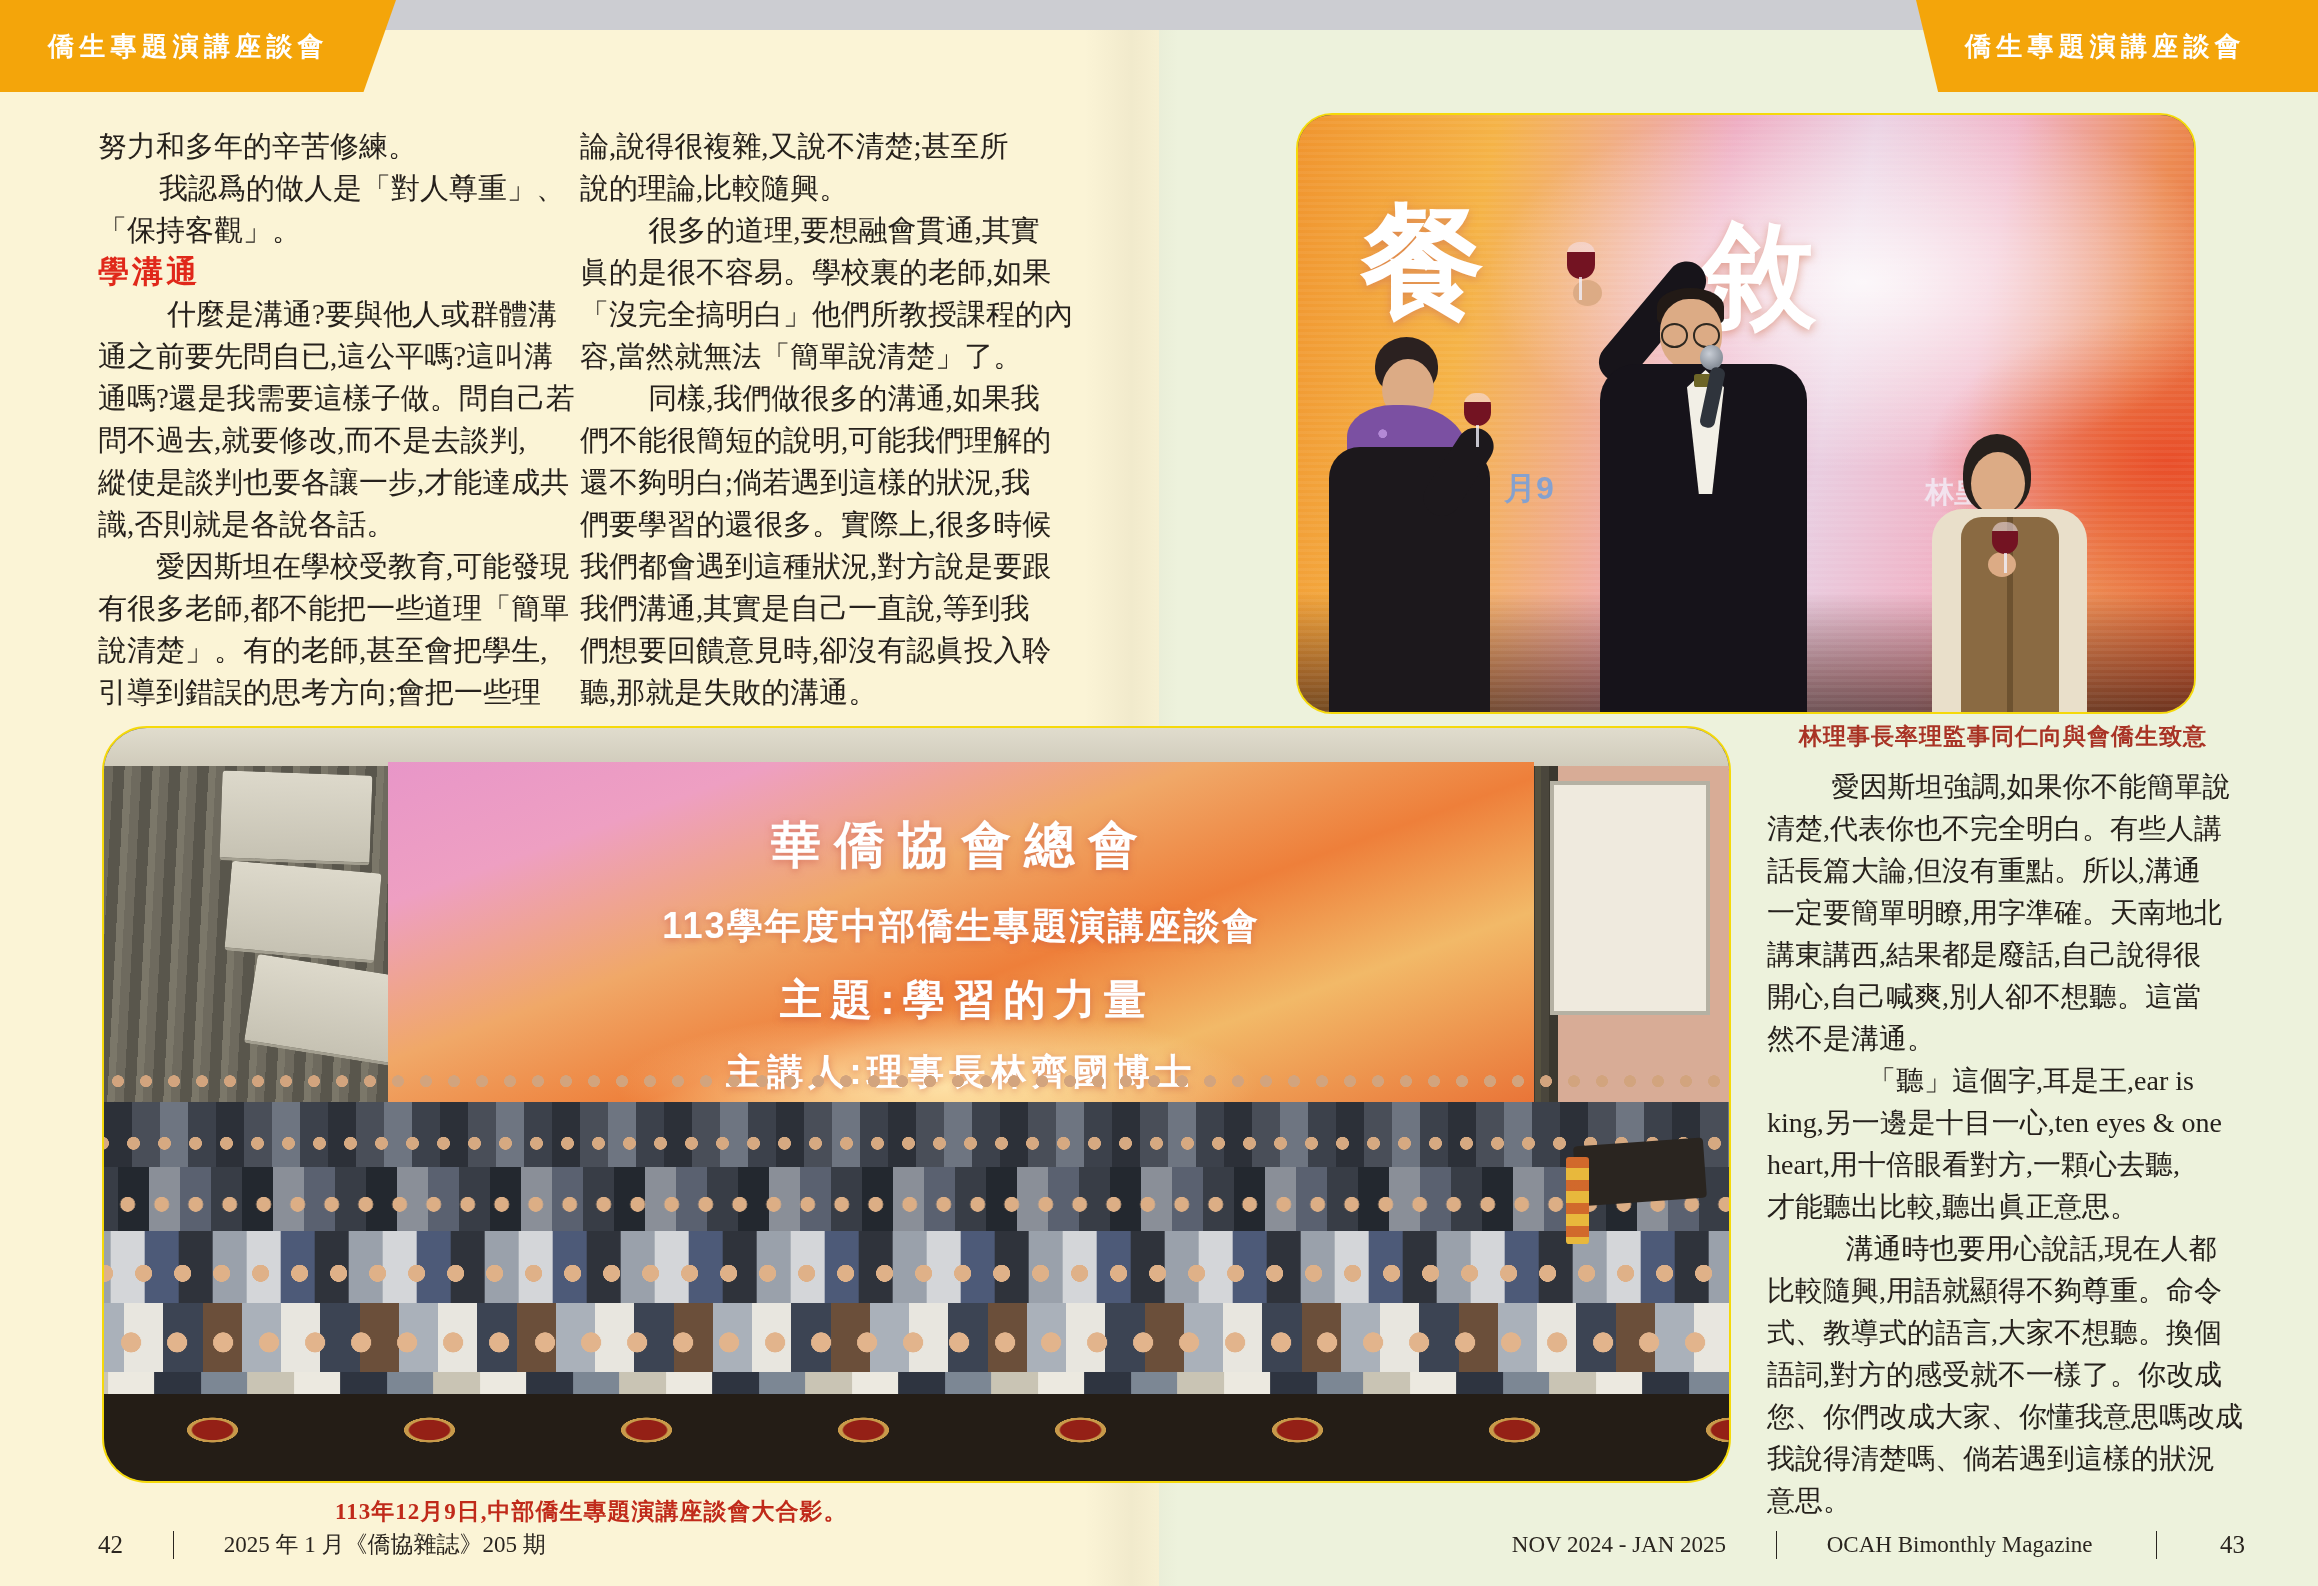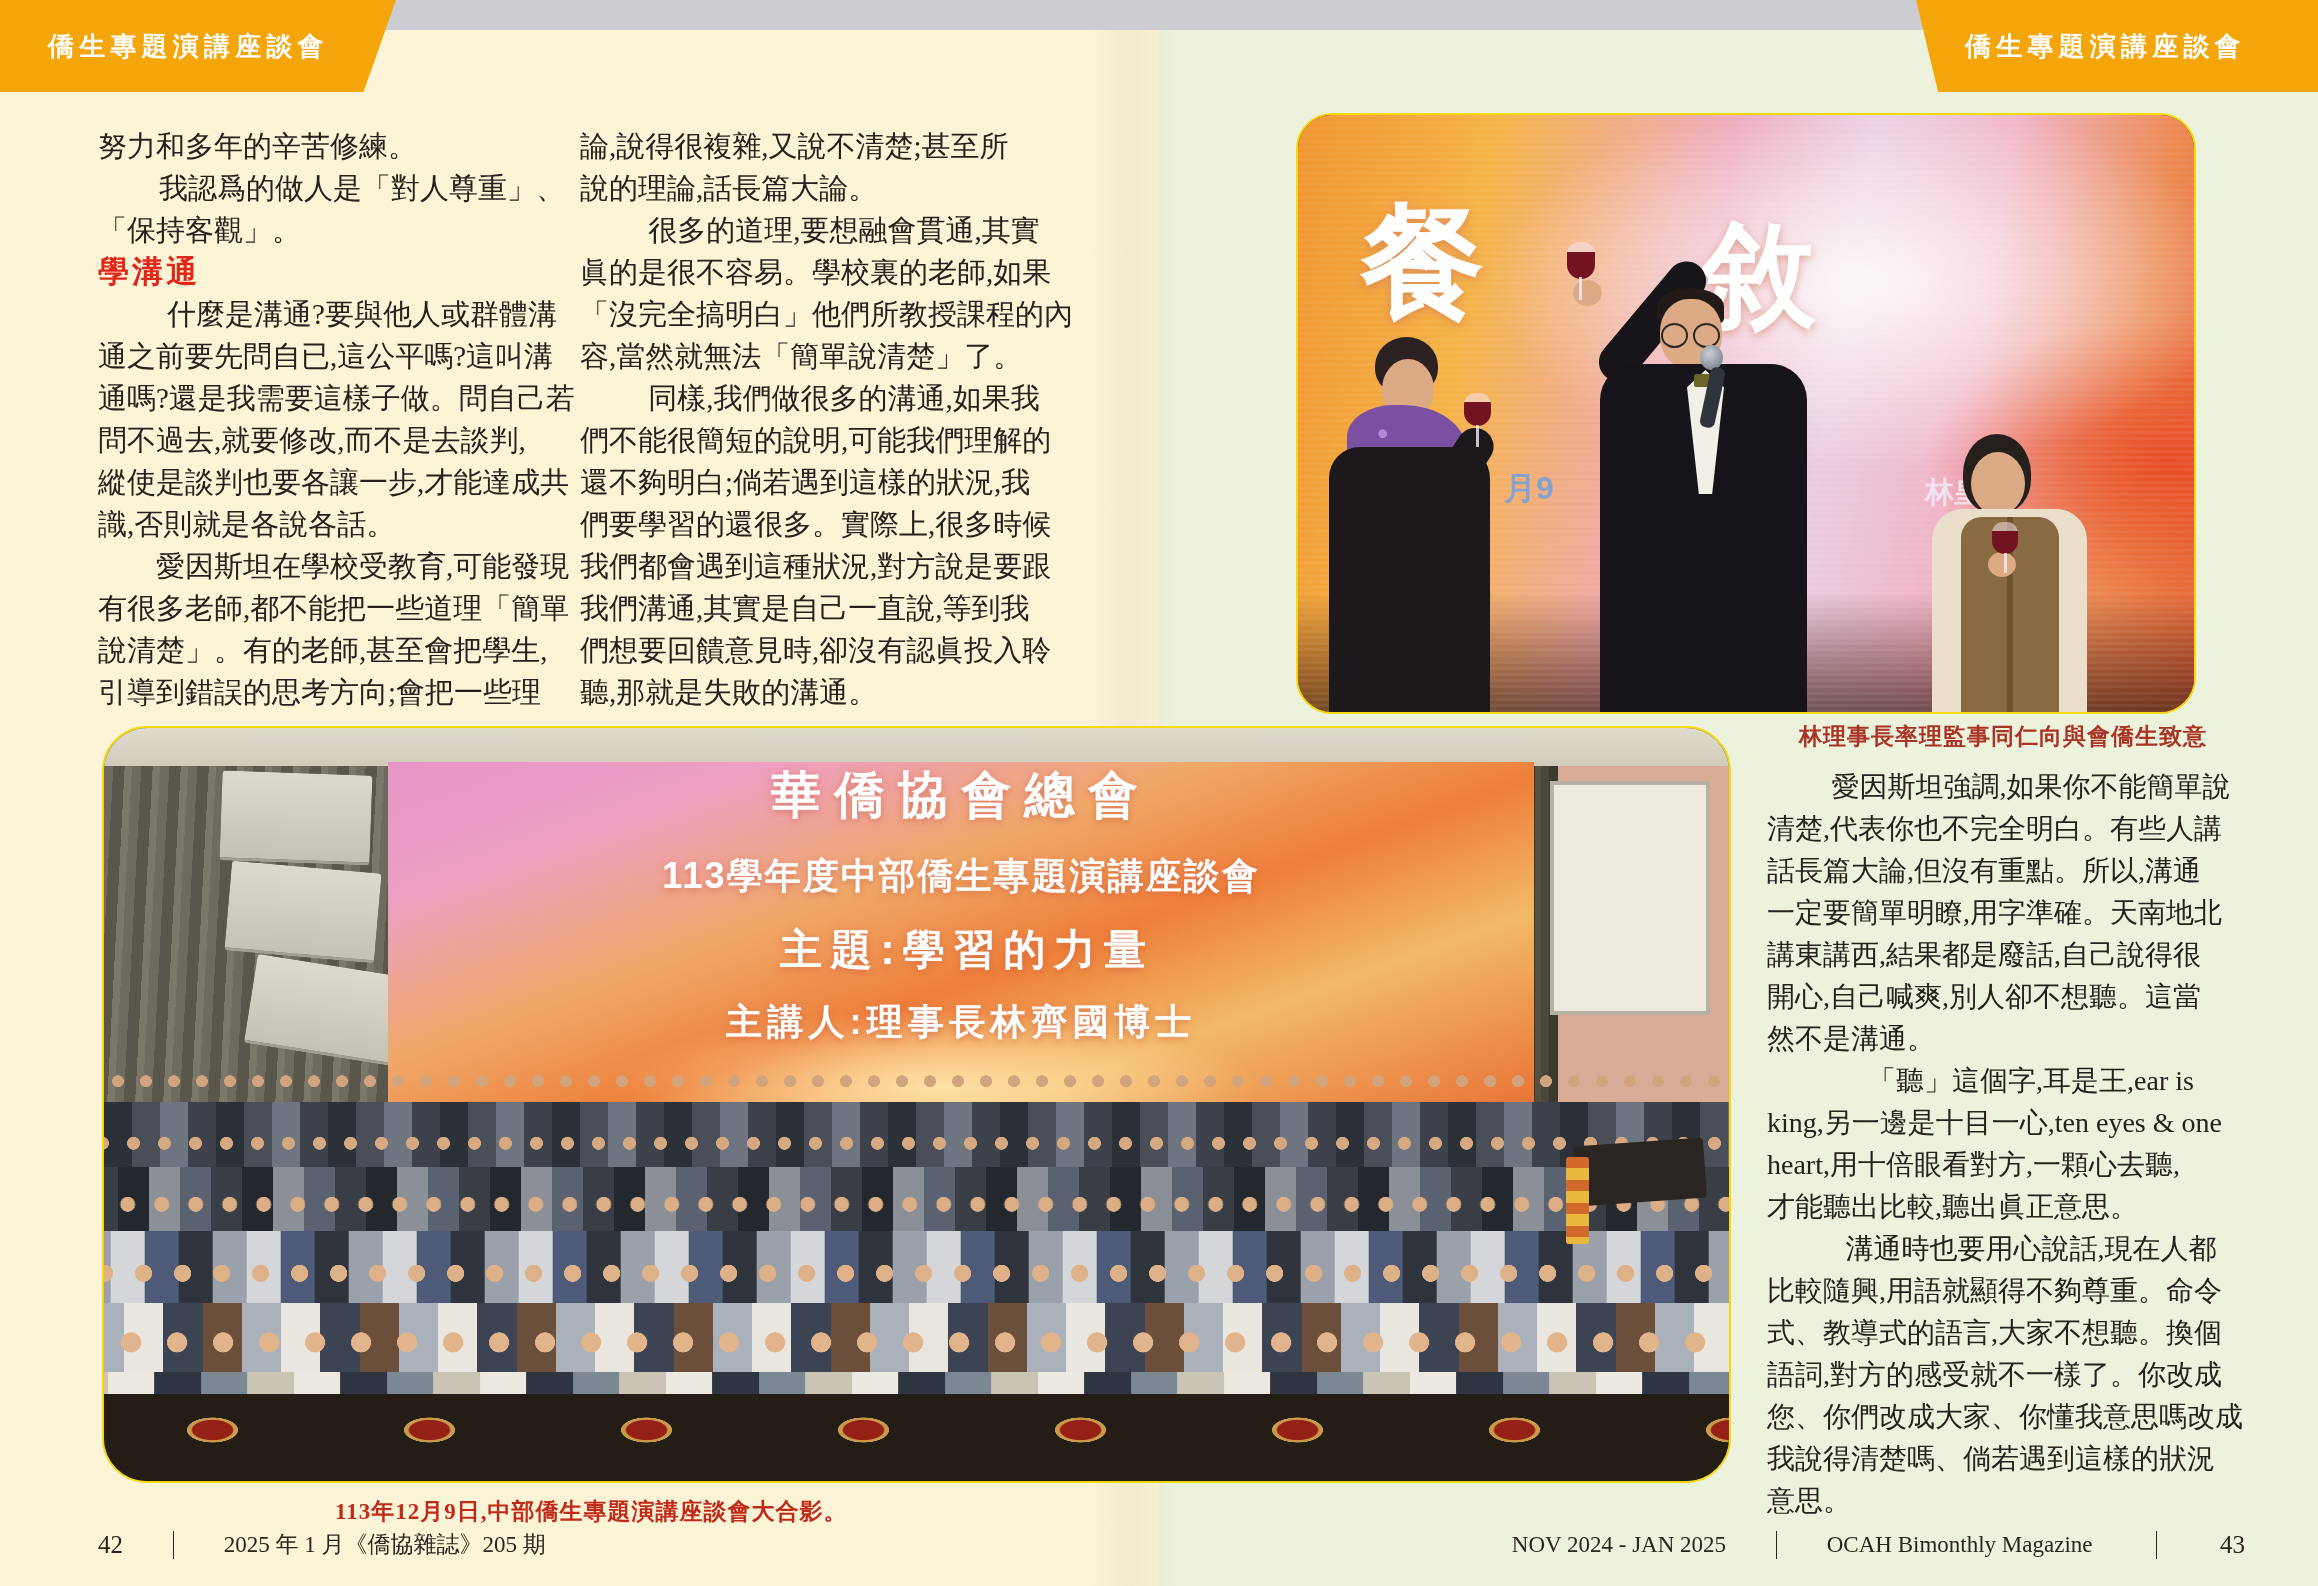--- a/index.html
+++ b/index.html
@@ -74,21 +74,21 @@
   #gp-screen{right:1.2%;top:7%;width:9.3%;height:30%;background:#efeade;border:4.1px solid #b5b1a3;}
   .speaker{position:absolute;width:9.2%;height:11.5%;background:linear-gradient(180deg,#ddd9cb,#c6c2b3);
     border-radius:4.1px;border-bottom:3.1px solid #a39f90;}
   #gp-backdrop{left:17.5%;top:4.5%;width:70.5%;height:49%;
     background:
       radial-gradient(ellipse 40% 30% at 48% 88%,rgba(255,228,170,.95),rgba(255,228,170,0) 70%),
       linear-gradient(160deg,#e896c8 0%,#ee9fc2 18%,#f0a868 38%,#ee7f3a 55%,#f2b968 72%,#e86a30 100%);
     text-align:center;}
   .bd-line{color:#fff;font-family:"Liberation Sans","DejaVu Sans",sans-serif;font-weight:bold;
     text-shadow:0 2.1px 7.2px rgba(200,80,60,.55),0 0 1px rgba(255,255,255,.5);}
-  .bd-line:nth-child(1){font-size:50px;letter-spacing:13.4px;}
+  .bd-line:nth-child(1){font-size:50px;letter-spacing:13.4px;padding-top:50px;}
   .bd-line:nth-child(2){font-size:36px;letter-spacing:2.1px;padding-top:23px;}
   .bd-line:nth-child(3){font-size:42px;letter-spacing:8.3px;padding-top:20.7px;padding-left:12px;}
   .bd-line:nth-child(4){font-size:36px;letter-spacing:5.2px;padding-top:20.7px;}
   .crowd{position:absolute;left:0;right:0;background-repeat:repeat-x;}
   #row1{top:46%;height:13%;background-image:
       radial-gradient(circle at 14px 7.2px,#d2a47e 5.7px,rgba(0,0,0,0) 6.2px),
       repeating-linear-gradient(90deg,#2c3038 0 28px,#494e58 28px 56px,#6e7581 56px 84px,#3c414b 84px 112px);
     background-size:28px 100%,112px 72%;background-position:0 0,0 100%;}
   #row2{top:54%;height:14%;background-image:
       radial-gradient(circle at 15.5px 8.3px,#d6a981 6.2px,rgba(0,0,0,0) 6.7px),
@@ -141,21 +141,21 @@
     <div class="tline">縱使是談判也要各讓一步,才能達成共</div>
     <div class="tline">識,否則就是各說各話。</div>
     <div class="tline ind">愛因斯坦在學校受教育,可能發現</div>
     <div class="tline">有很多老師,都不能把一些道理「簡單</div>
     <div class="tline">說清楚」。有的老師,甚至會把學生,</div>
     <div class="tline">引導到錯誤的思考方向;會把一些理</div>
   </div>
 <div class="col" style="left:580px;top:125px;">
 
 <div class="tline">論,說得很複雜,又說不清楚;甚至所</div>
-    <div class="tline">說的理論,話長篇大論。</div>
+    <div class="tline">說的理論,比較隨興。</div>
     <div class="tline ind">很多的道理,要想融會貫通,其實</div>
     <div class="tline">眞的是很不容易。學校裏的老師,如果</div>
     <div class="tline">「沒完全搞明白」他們所教授課程的內</div>
     <div class="tline">容,當然就無法「簡單說清楚」了。</div>
     <div class="tline ind">同樣,我們做很多的溝通,如果我</div>
     <div class="tline">們不能很簡短的說明,可能我們理解的</div>
     <div class="tline">還不夠明白;倘若遇到這樣的狀況,我</div>
     <div class="tline">們要學習的還很多。實際上,很多時候</div>
     <div class="tline">我們都會遇到這種狀況,對方說是要跟</div>
     <div class="tline">我們溝通,其實是自己一直說,等到我</div>

